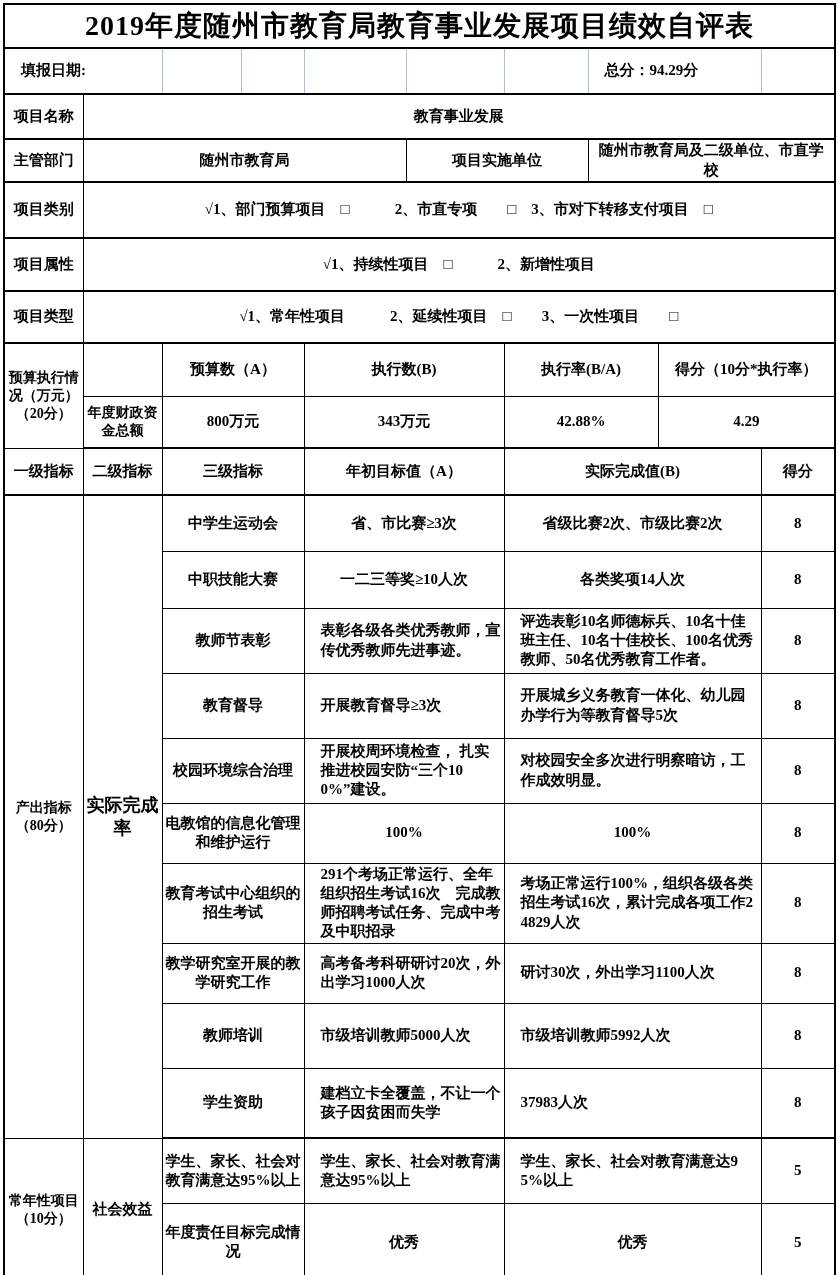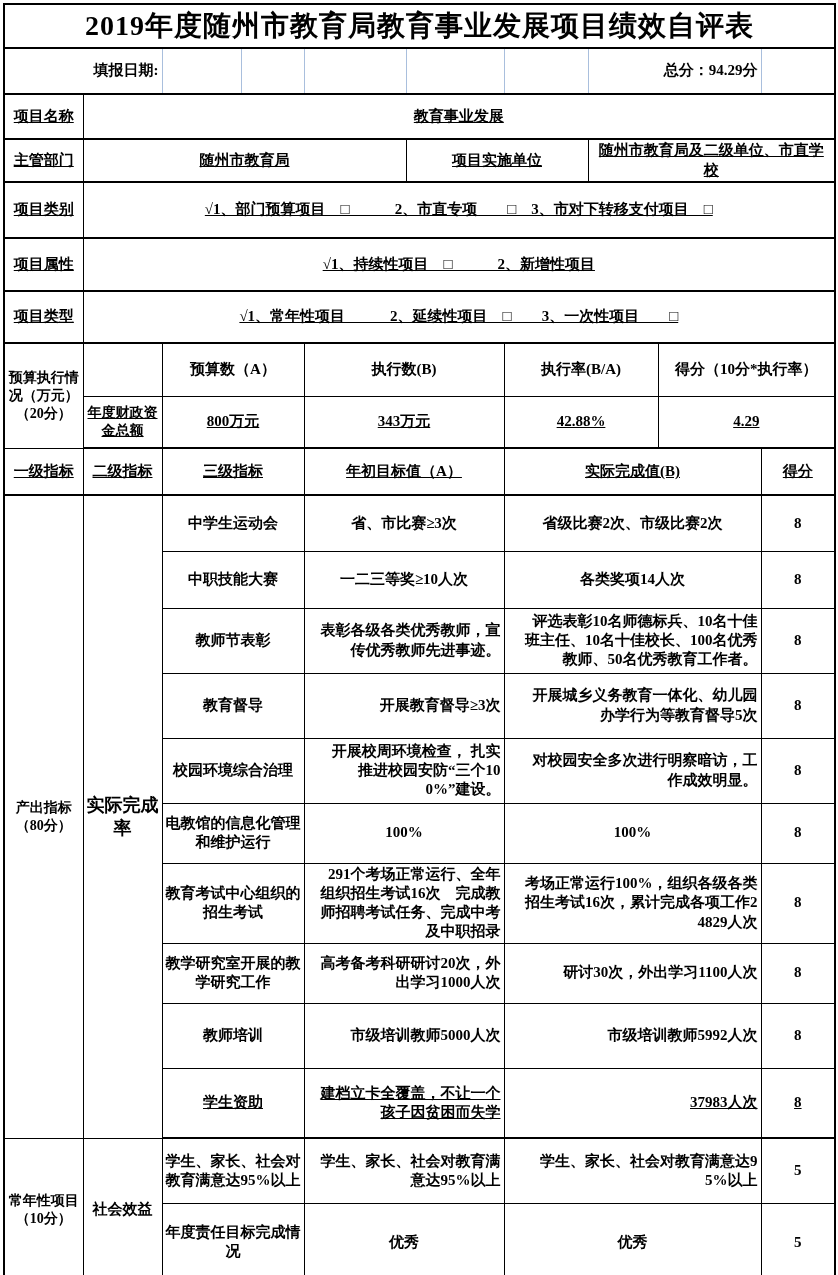--- a/index.html
+++ b/index.html
@@ -5,26 +5,26 @@
   html,body{margin:0;padding:0;background:#ffffff;}
   body{width:838px;height:1275px;position:relative;
        font-family:"Liberation Serif","DejaVu Serif",serif;
        font-weight:bold;color:#000;}
   .sheet{position:absolute;top:3px;left:3px;}
   table{border-collapse:collapse;table-layout:fixed;width:831px;
         border:2px solid #000;}
   td{border:1px solid #000;text-align:center;vertical-align:middle;
      font-size:15px;line-height:1.27;padding:1px 3px;overflow:hidden;
      word-break:break-all;}
-  tr.hb > td{border-bottom-width:2px;text-decoration:underline;}
+  tr.hb > td{border-bottom-width:2px;}
   td.title{font-size:28px;letter-spacing:1px;border:2px solid #000;margin-top:27px;}
   tr.row2 > td{border-color:#a9bfdd;border-bottom:2px solid #000;}
   tr.row2 > td:first-child{border-left:2px solid #000;}
   tr.row2 > td:last-child{border-right:2px solid #000;}
-  .tl{text-align:right;padding-left:16px;}
+  .tl{text-align:left;padding-left:16px;}
   .pre{white-space:pre-line;font-size:14px;}
   .sm{font-size:18px;}
   .score{font-family:"Liberation Serif","DejaVu Serif",serif;}
 </style>
 </head>
 <body>
 
 <div class="sheet">
 <table>
   <colgroup>

